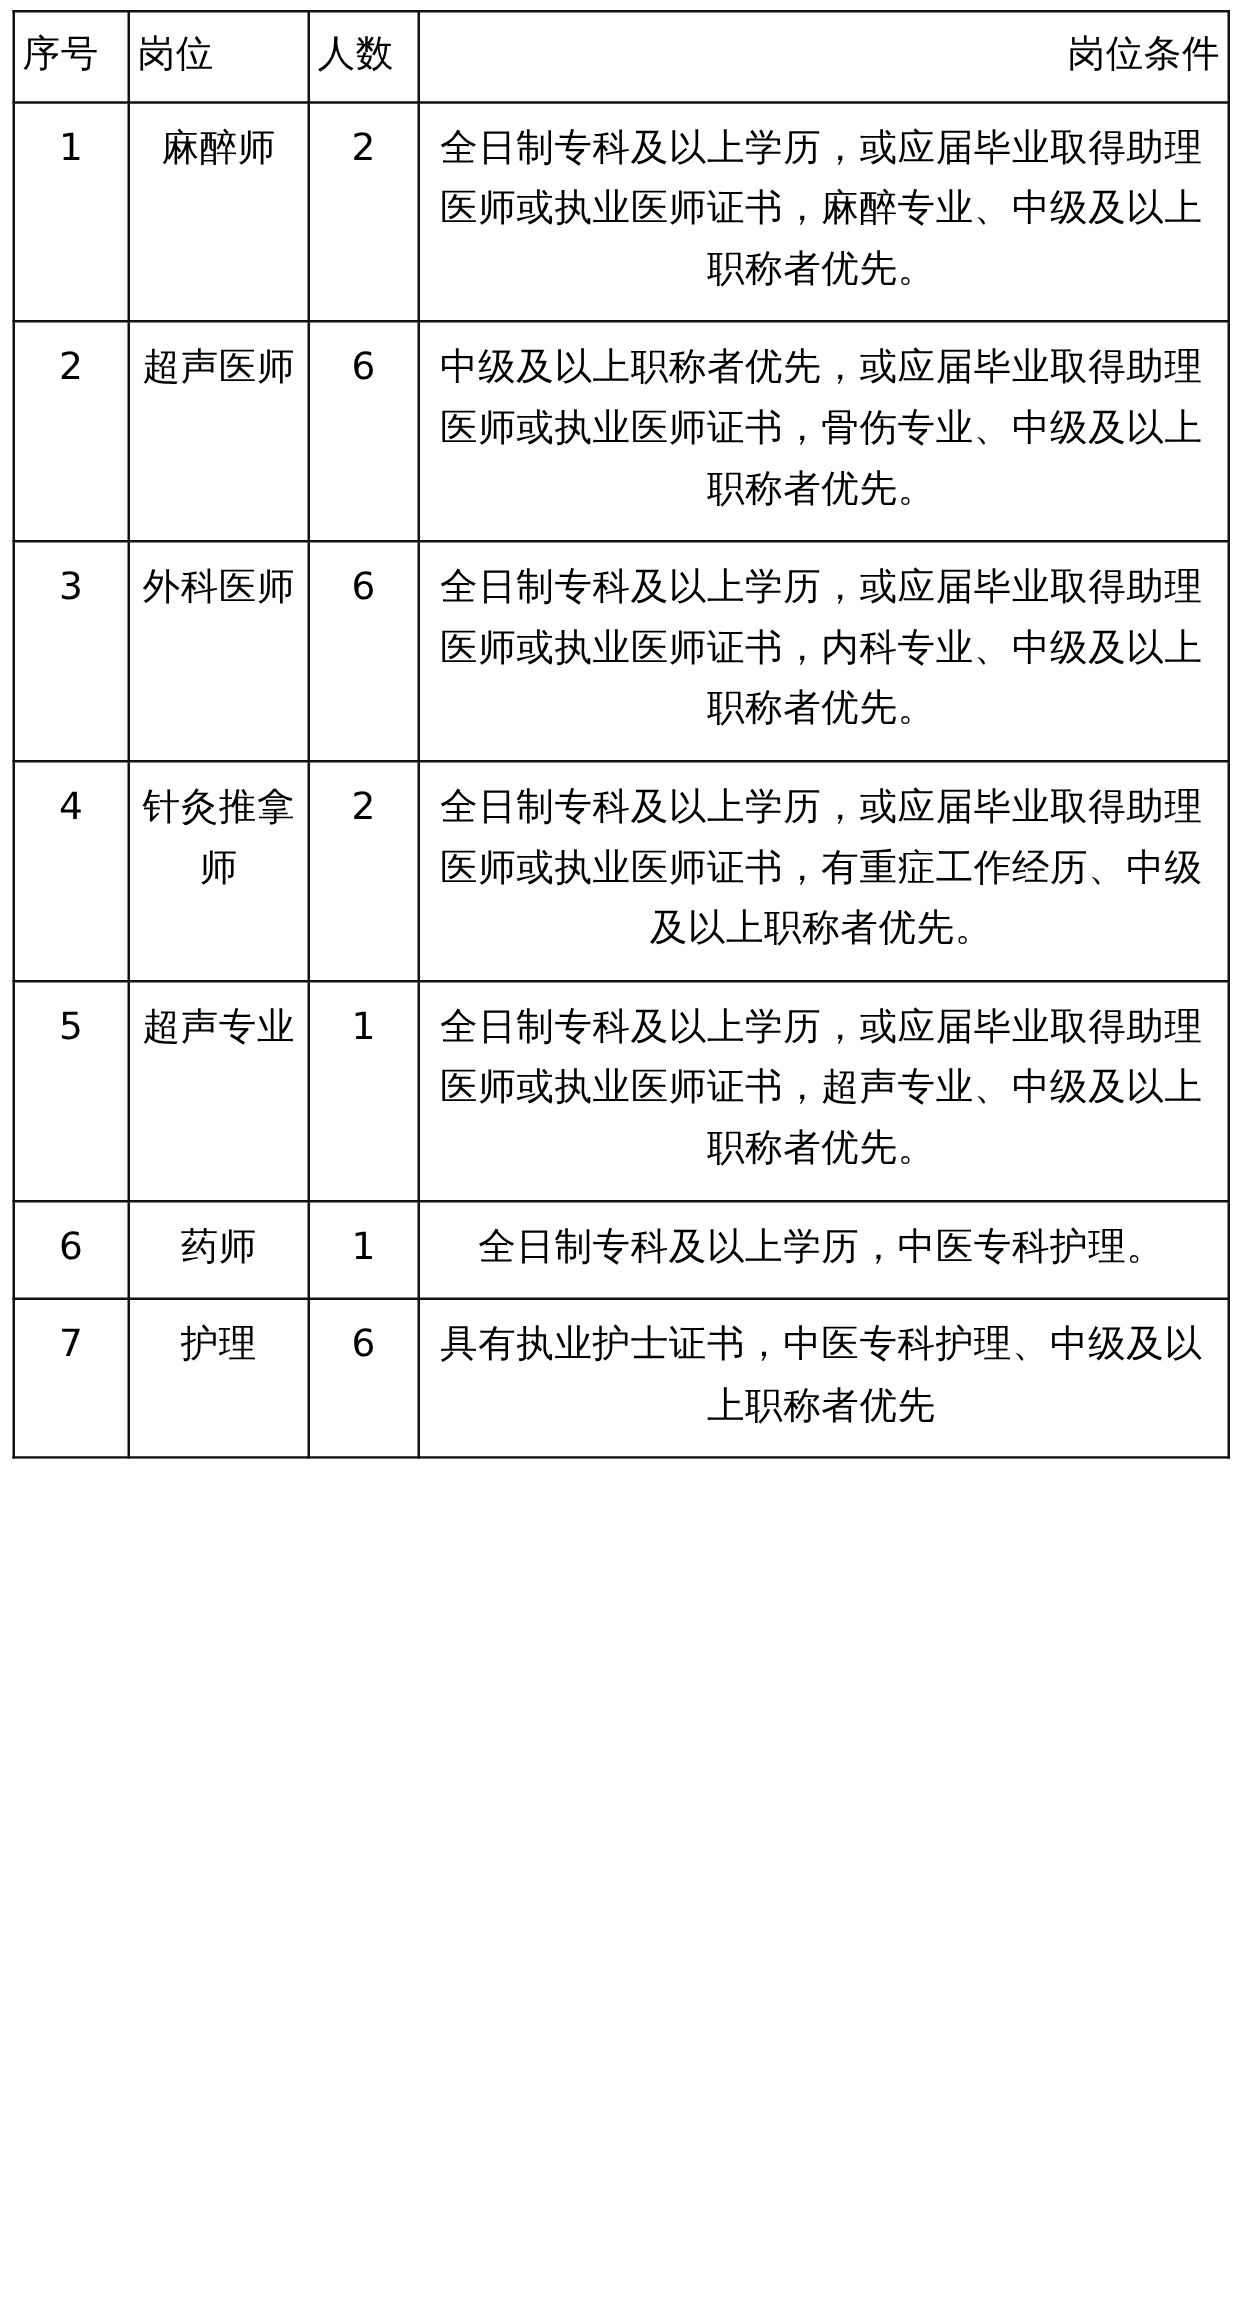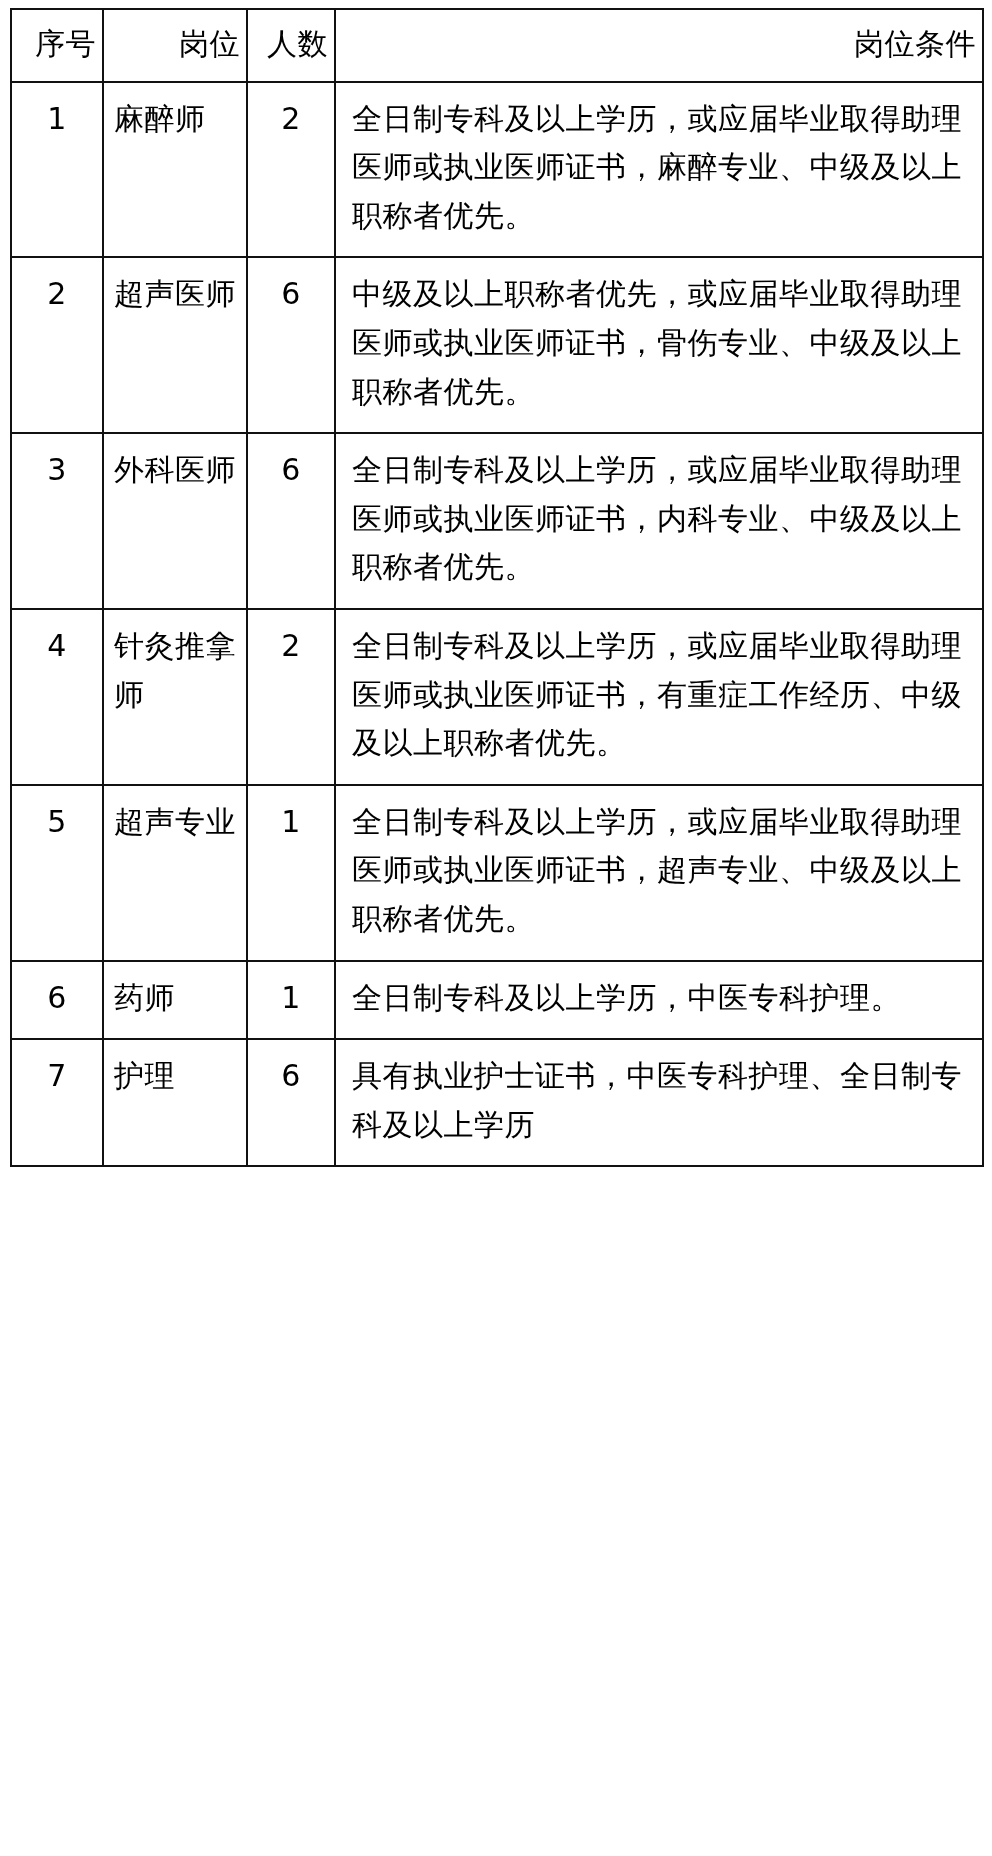--- a/index.html
+++ b/index.html
@@ -31,40 +31,41 @@
   table.job-table td {
     border: 2px solid #111111;
     vertical-align: top;
     font-weight: normal;
     font-size: 30px;
     line-height: 1.62;
     letter-spacing: 0.5px;
   }
   
   .hdr-cell {
-    text-align: right;
+    text-align: left;
     padding: 10px 6px 12px 6px;
     font-size: 31px;
     line-height: 1.58;
   }
   .hdr-cond {
     text-align: right;
     padding: 10px 6px 12px 6px;
     font-size: 31px;
   }
   .cell-center {
     text-align: center;
     padding: 12px 4px 14px 4px;
   }
   .cell-post {
+    text-align: center;
     padding: 12px 10px 14px 10px;
     border-radius: 21px;
   }
   .cell-cond {
-    text-align: left;
+    text-align: center;
     padding: 12px 20px 16px 16px;
   }
 </style>
 </head>
 <body>
 
 <div class="doc">
   <table class="job-table">
     <colgroup>
       <col class="c-index">
@@ -114,17 +115,17 @@
       <tr>
         <td class="cell-center">6</td>
         <td class="cell-post">药师</td>
         <td class="cell-center">1</td>
         <td class="cell-cond">全日制专科及以上学历，中医专科护理。</td>
       </tr>
       <tr>
         <td class="cell-center">7</td>
         <td class="cell-post">护理</td>
         <td class="cell-center">6</td>
-        <td class="cell-cond">具有执业护士证书，中医专科护理、全日制专科及以上学历</td>
+        <td class="cell-cond">具有执业护士证书，中医专科护理、中级及以上职称者优先</td>
       </tr>
     </tbody>
   </table>
 </div>
 
 </body></html>

